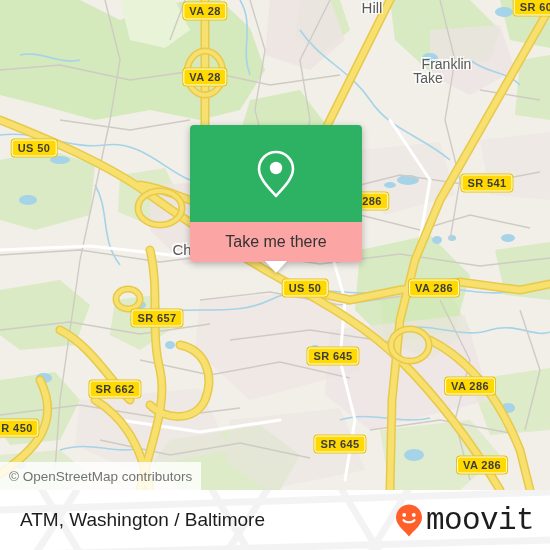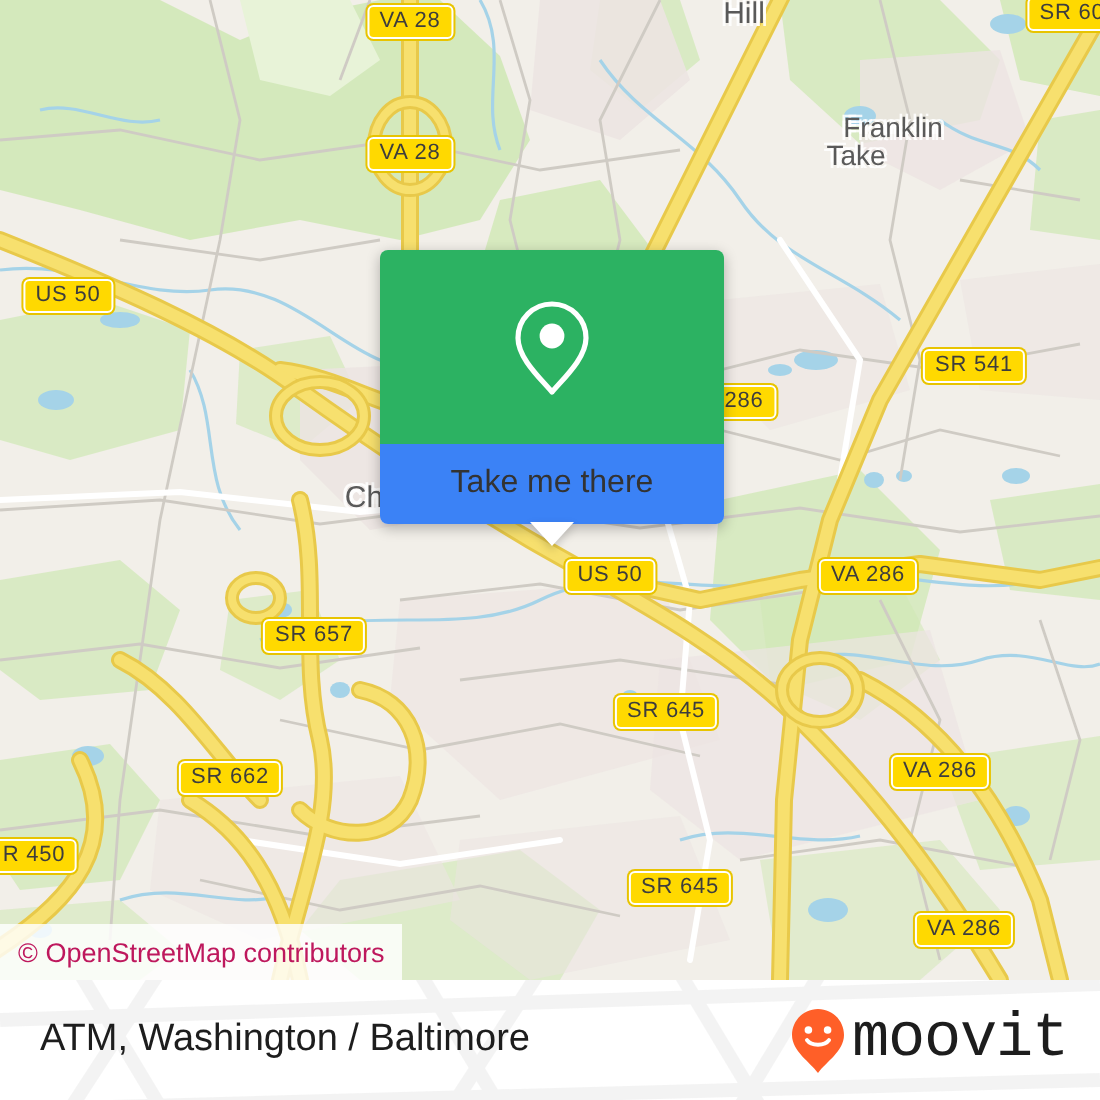--- a/index.html
+++ b/index.html
@@ -27,21 +27,21 @@
 
   
   .shield {
     position: absolute;
     background: #ffd900;
     border: 1.5px solid #ffffff;
     box-shadow: 0 0 0 1px #e8c400;
     border-radius: 3px;
     color: #3d3d3d;
     font-size: 11px;
-    font-weight: normal;
+    font-weight: bold;
     letter-spacing: .4px;
     padding: 1px 5px 2px 5px;
     line-height: 12px;
     white-space: nowrap;
     transform: translate(-50%, -50%);
     font-family: "Liberation Sans", sans-serif;
   }
 
   
   .place {
@@ -72,21 +72,21 @@
   #popup-green {
     height: 97px;
     background: #2cb262;
     border-radius: 4px 4px 0 0;
     display: flex;
     align-items: center;
     justify-content: center;
   }
   #popup-white {
     height: 40px;
-    background: #3b82f6;
+    background: #fca5a5;
     border-radius: 0 0 4px 4px;
     display: flex;
     align-items: center;
     justify-content: center;
     position: relative;
   }
   #popup-label {
     color: #333333;
     font-size: 16px;
     font-family: "Liberation Sans", sans-serif;
@@ -105,21 +105,21 @@
 
   
   #attribution {
     position: absolute;
     left: 0; top: 462px;
     height: 28px;
     padding: 0 9px;
     display: flex;
     align-items: center;
     background: rgba(255,255,255,.82);
-    color: #be185d;
+    color: #737373;
     font-size: 13.5px;
     z-index: 50;
     font-family: "Liberation Sans", sans-serif;
   }
 
   
   #footer {
     position: absolute;
     left: 0; top: 490px;
     width: 550px; height: 60px;

